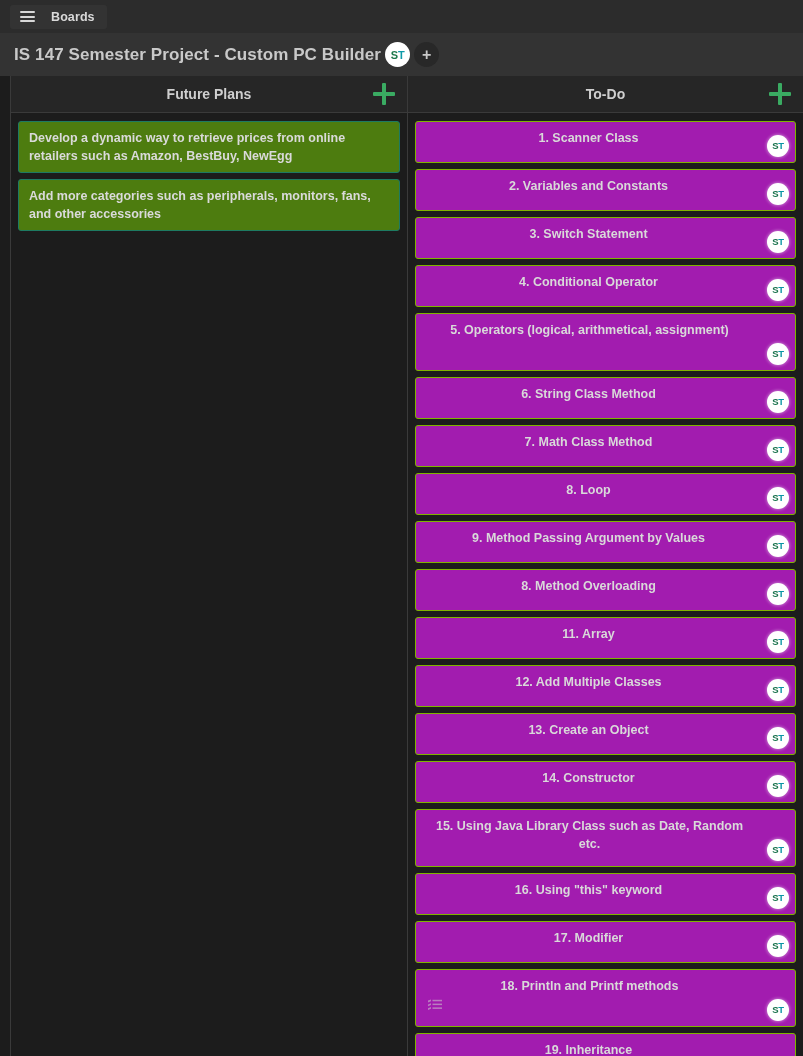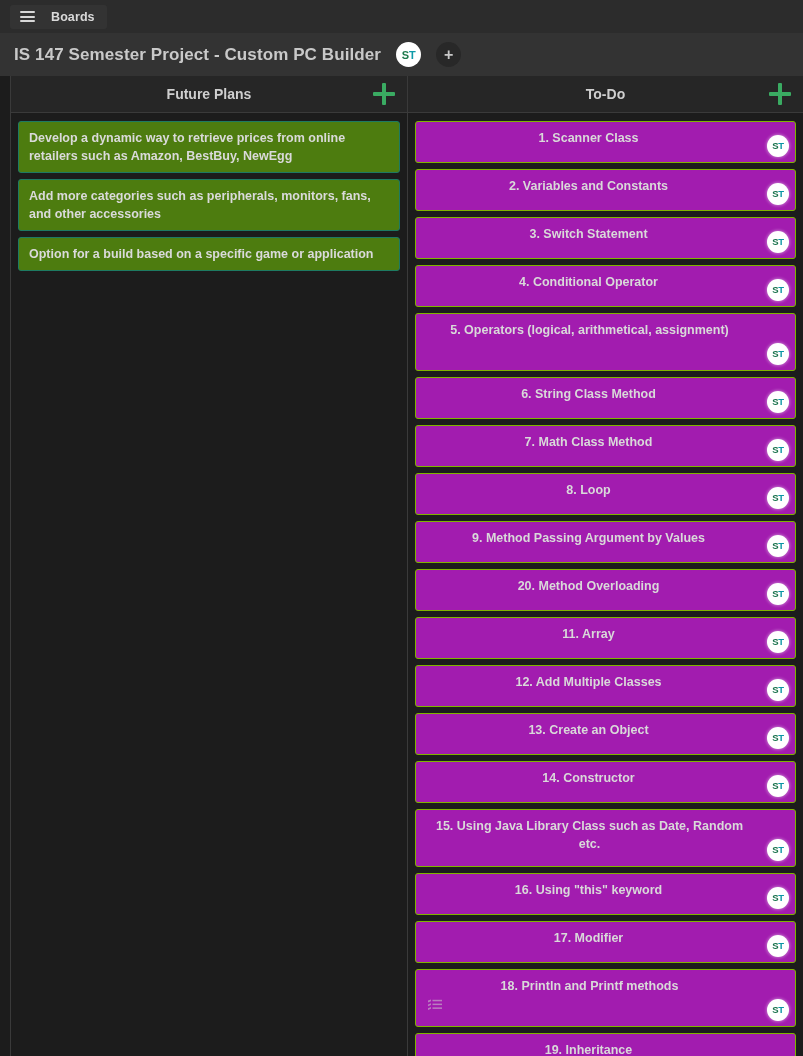--- a/index.html
+++ b/index.html
@@ -56,21 +56,21 @@
   }
 
   
   .board-header {
     height: 43px;
     background: #333333;
     display: flex;
     align-items: center;
     padding: 0 0 0 14px;
     box-sizing: border-box;
-    gap: 15px;
+    gap: 4px;
   }
   .board-title {
     font-size: 17px;
     font-weight: bold;
     color: #c9c9c9;
     letter-spacing: .1px;
     white-space: nowrap;
   }
   .avatar {
     width: 25px;
@@ -256,23 +256,20 @@
       <span class="list-title">Future Plans</span>
       <span class="add-card"></span>
     </div>
     <div class="list-cards" id="future-cards">
         <div class="card card-future">
           <span class="card-text">Develop a dynamic way to retrieve prices from online retailers such as Amazon, BestBuy, NewEgg</span>
         </div>
         <div class="card card-future">
           <span class="card-text">Add more categories such as peripherals, monitors, fans, and other accessories</span>
         </div>
-        <div class="card card-future">
-          <span class="card-text">Option for a build based on a specific game or application</span>
-        </div>
       </div>
   </div>
 
   <div class="list list-todo">
     <div class="list-head">
       <span class="list-title">To-Do</span>
       <span class="add-card"></span>
     </div>
     <div class="list-cards" id="todo-cards">
         <div class="card card-todo">
@@ -332,21 +329,21 @@
           </span>
         </div>
         <div class="card card-todo">
           <span class="card-text">9. Method Passing Argument by Values</span>
           <span class="card-avatar">
             <span class="s">S</span>
             <span class="t">T</span>
           </span>
         </div>
         <div class="card card-todo">
-          <span class="card-text">20. Method Overloading</span>
+          <span class="card-text">8. Method Overloading</span>
           <span class="card-avatar">
             <span class="s">S</span>
             <span class="t">T</span>
           </span>
         </div>
         <div class="card card-todo">
           <span class="card-text">11. Array</span>
           <span class="card-avatar">
             <span class="s">S</span>
             <span class="t">T</span>

